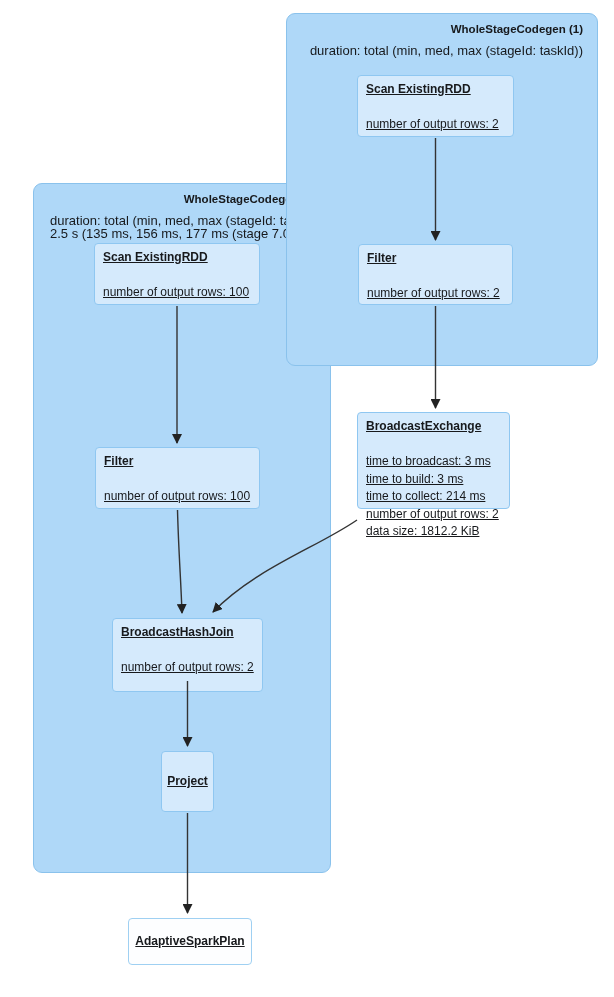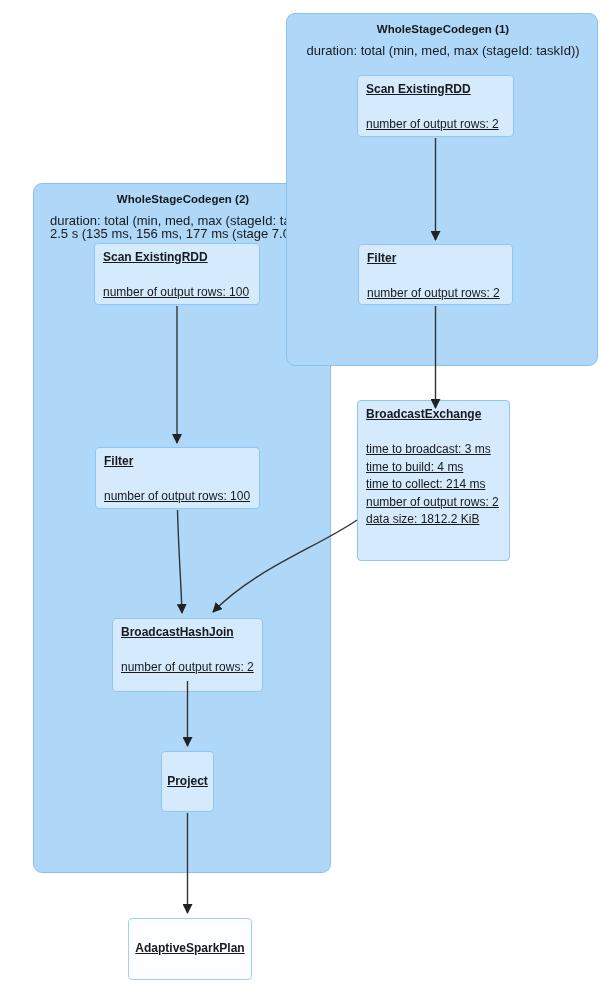--- a/index.html
+++ b/index.html
@@ -14,21 +14,21 @@
   .cluster{
     position:absolute;
     background:#AFD8F8;
     border:1px solid #8AC2EC;
     border-radius:9px;
     box-sizing:border-box;
   }
   .cluster-left{z-index:1;}
   .cluster-right{z-index:2;}
   .cluster-header{
-    text-align:center;
+    text-align:right;
     padding:9px 14px 0 16px;
     white-space:nowrap;
   }
   .cluster-title{
     font-size:11.5px;
     font-weight:bold;
     line-height:13px;
   }
   .cluster-duration{
     margin-top:9px;
@@ -110,41 +110,41 @@
   <div class="node" style="left:94px;top:243px;width:166px;height:62px;">
     <div class="node-title">Scan ExistingRDD</div>
     <div class="node-metric">number of output rows: 100</div>
   </div>
 
   <div class="node" style="left:95px;top:447px;width:165px;height:62px;">
     <div class="node-title">Filter</div>
     <div class="node-metric">number of output rows: 100</div>
   </div>
 
-  <div class="node" style="left:357px;top:400px;width:153px;height:161px;">
+  <div class="node" style="left:357px;top:412px;width:153px;height:97px;">
     <div class="node-title">BroadcastExchange</div>
     <div class="node-metrics">
       <div>time to broadcast: 3 ms</div>
-      <div>time to build: 4 ms</div>
+      <div>time to build: 3 ms</div>
       <div>time to collect: 214 ms</div>
       <div>number of output rows: 2</div>
       <div>data size: 1812.2 KiB</div>
     </div>
   </div>
 
   <div class="node" style="left:112px;top:618px;width:151px;height:74px;">
     <div class="node-title">BroadcastHashJoin</div>
     <div class="node-metric">number of output rows: 2</div>
   </div>
 
   <div class="node node-center" style="left:161px;top:751px;width:53px;height:61px;">
     <div class="node-title">Project</div>
   </div>
 
-  <div class="node node-center node-result" style="left:128px;top:918px;width:124px;height:62px;">
+  <div class="node node-center node-result" style="left:128px;top:918px;width:124px;height:47px;">
     <div class="node-title">AdaptiveSparkPlan</div>
   </div>
 
   <svg class="edges" width="614" height="997" viewBox="0 0 614 997">
     <defs>
       <marker id="arrow" viewBox="0 0 10 10" refX="9" refY="5" markerWidth="10" markerHeight="10" markerUnits="userSpaceOnUse" orient="auto">
         <path d="M0,0 L10,5 L0,10 z" fill="#222222"></path>
       </marker>
     </defs>
     <path class="edge" d="M435.5,138 L435.5,240" marker-end="url(#arrow)"></path>

